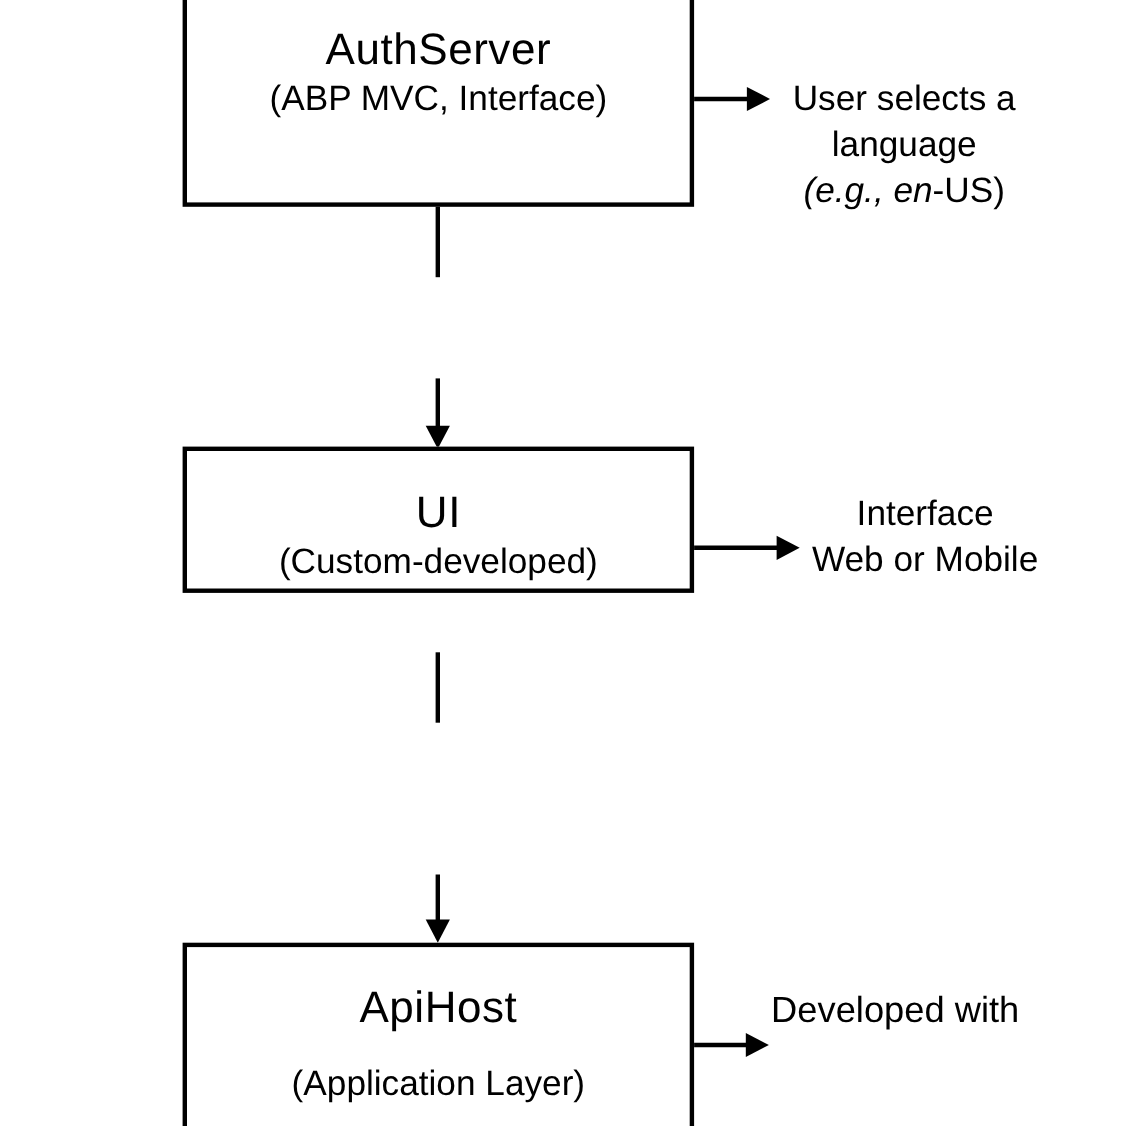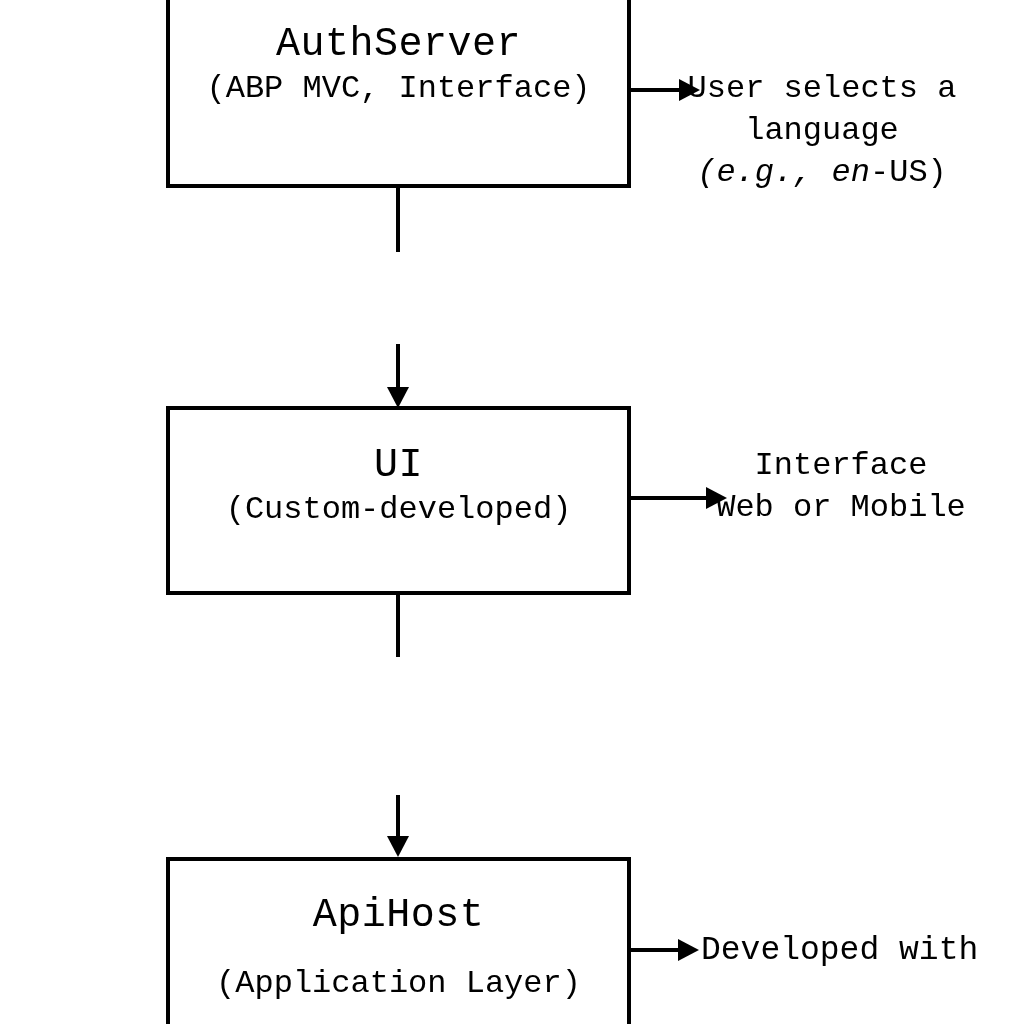--- a/index.html
+++ b/index.html
@@ -8,21 +8,20 @@
     background: #ffffff;
     font-family: "Liberation Sans", sans-serif;
   }
   #canvas {
     position: relative;
     width: 1024px;
     height: 1024px;
     background: #ffffff;
     overflow: hidden;
     color: #000000;
-    font-family: Liberation Mono, monospace;
   }
   svg.overlay {
     position: absolute;
     left: 0; top: 0;
     width: 1024px; height: 1024px;
   }
   .node-box {
     position: absolute;
     box-sizing: border-box;
     border: 4px solid #000000;
@@ -34,42 +33,42 @@
   .node-box .title {
     font-size: 40px;
     line-height: 48px;
     letter-spacing: 0.5px;
   }
   .node-box .subtitle {
     font-size: 32px;
     line-height: 40px;
   }
   #box-authserver { top: -26px; height: 214px; padding-top: 43px; }
-  #box-ui         { top: 406px; height: 189px; padding-top: 32px; }
+  #box-ui         { top: 406px; height: 133px; padding-top: 32px; }
   #box-apihost    { top: 857px; height: 200px; padding-top: 31px; }
   #box-apihost .subtitle { margin-top: 24px; }
 
   .connector-label {
     position: absolute;
     width: 600px;
     left: 83px; 
     text-align: center;
     font-size: 32px;
   }
   #connector-label-1 { top: 255px; line-height: 42px; }
   #connector-label-2 { top: 662px; line-height: 45px; }
 
   .side-note {
     position: absolute;
     font-size: 32px;
     line-height: 42px;
   }
   #note-authserver { left: 677px; top: 36px;  width: 290px; text-align: center; margin-top: 32px; }
   #note-ui         { left: 696px; top: 445px; width: 290px; text-align: center; }
-  #note-apihost    { left: 701px; top: 897px; width: 320px; text-align: left; font-size: 33px; margin-top: 33px; }
+  #note-apihost    { left: 701px; top: 897px; width: 320px; text-align: left; font-size: 33px; }
   .it { font-style: italic; }
 </style>
 </head>
 <body>
 
 <div id="canvas">
 
   <svg class="overlay" viewBox="0 0 1024 1024">
 
     <line x1="398" y1="186" x2="398" y2="252" stroke="#000" stroke-width="4"></line>

